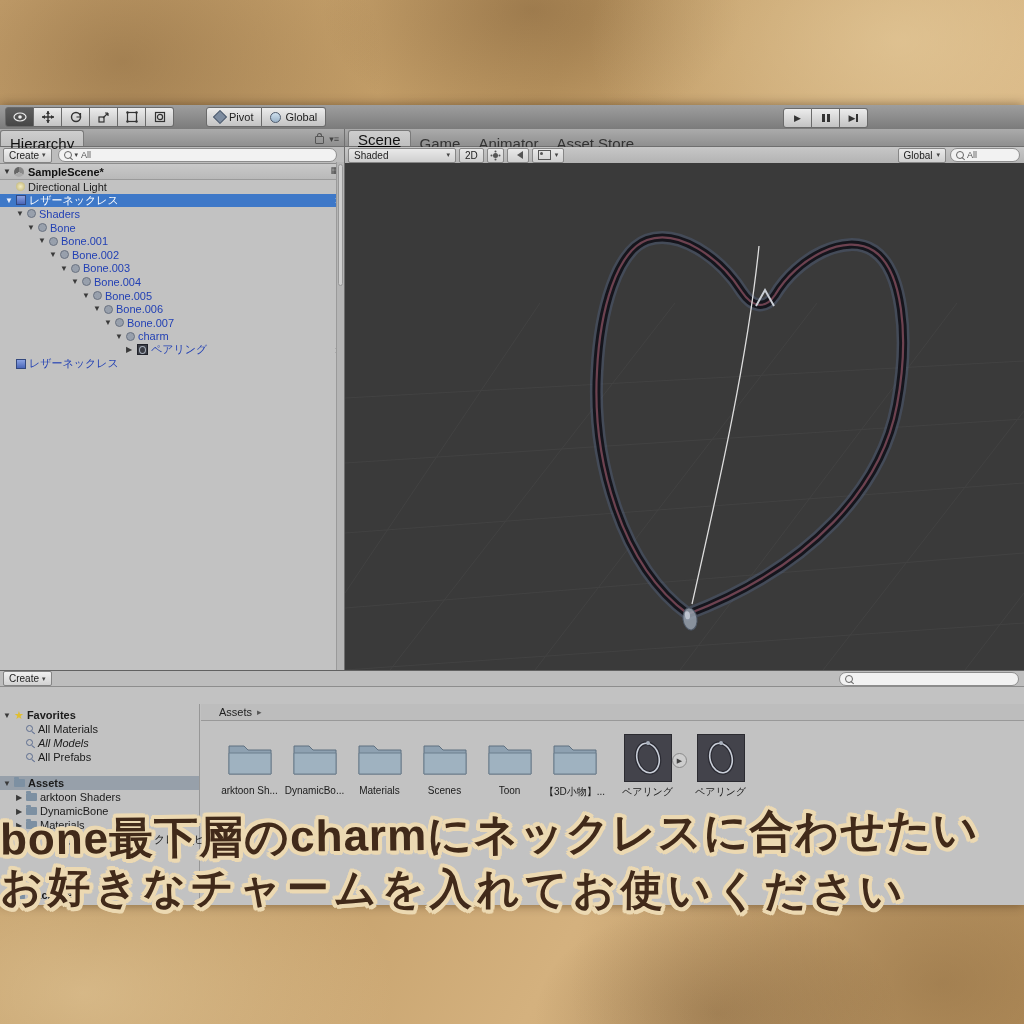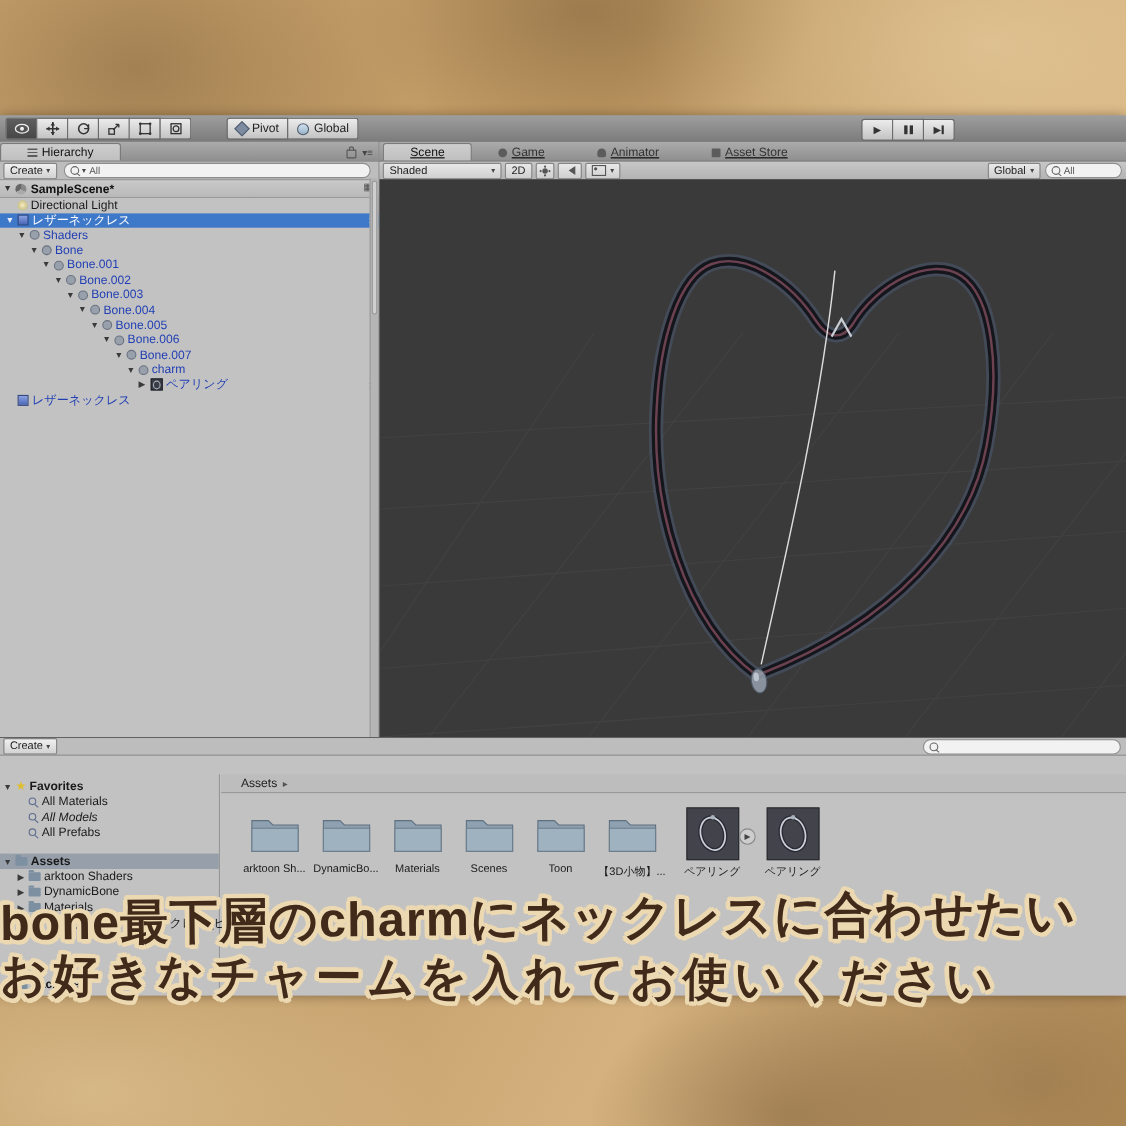--- a/index.html
+++ b/index.html
@@ -9,21 +9,21 @@
     background-color:#c6a06a;
     background-image:
       radial-gradient(ellipse 420px 300px at 12% 6%, rgba(118,86,48,.45), transparent 62%),
       radial-gradient(ellipse 520px 340px at 88% 4%, rgba(236,212,166,.55), transparent 60%),
       radial-gradient(ellipse 620px 420px at 92% 96%, rgba(116,84,46,.42), transparent 60%),
       radial-gradient(ellipse 520px 320px at 8% 97%, rgba(238,214,170,.5), transparent 60%),
       radial-gradient(ellipse 300px 180px at 52% 1%, rgba(96,66,36,.35), transparent 70%),
       radial-gradient(ellipse 260px 160px at 70% 99%, rgba(90,62,34,.3), transparent 70%),
       linear-gradient(118deg,#cda873,#bd9862 38%,#d4b17e 68%,#c29c66);
   }
-  .unity{position:absolute;left:0;top:105px;width:1024px;height:800px;background:#a3a3a3;box-shadow:0 0 10px rgba(40,20,5,.45);}
+  .unity{position:absolute;left:0;top:105px;width:1024px;height:800px;background:#e5e5e5;box-shadow:0 0 10px rgba(40,20,5,.45);}
 
   
   .mtoolbar{position:absolute;left:0;top:0;width:1024px;height:24px;background:linear-gradient(#9e9e9e,#7b7b7b);border-bottom:1px solid #565656;display:flex;align-items:center;}
   .tool-group{display:flex;margin-left:5px;}
   .tool-btn{width:27px;height:18px;background:linear-gradient(#ececec,#c3c3c3);border:1px solid #6a6a6a;border-left-width:0;display:flex;align-items:center;justify-content:center;}
   .tool-btn:first-child{border-left-width:1px;border-radius:3px 0 0 3px;}
   .tool-btn:last-child{border-radius:0 3px 3px 0;}
   .tool-btn.active{background:linear-gradient(#5e5e5e,#474747);}
   .tool-btn svg{display:block;}
   .pg-group{display:flex;margin-left:32px;}
@@ -36,21 +36,21 @@
   .play-btn{width:27px;height:18px;background:linear-gradient(#ececec,#c3c3c3);border:1px solid #6a6a6a;border-left-width:0;display:flex;align-items:center;justify-content:center;color:#333;font-size:9px;}
   .play-btn:first-child{border-left-width:1px;border-radius:3px 0 0 3px;}
   .play-btn:last-child{border-radius:0 3px 3px 0;}
   .pause-bars{display:flex;gap:2px;}
   .pause-bars i{display:block;width:3px;height:8px;background:#333;}
   .step-wrap{display:flex;align-items:center;gap:1px;}
   .step-wrap i{display:block;width:2px;height:8px;background:#333;}
 
   
   .tabstrip{height:17px;background:linear-gradient(#ababab,#8f8f8f);border-bottom:1px solid #6f6f6f;display:flex;align-items:flex-end;}
-  .tab{height:15px;padding:0 24px;display:flex;align-items:center;gap:4px;font-size:11px;color:#333;}
+  .tab{height:15px;padding:0 9px;display:flex;align-items:center;gap:4px;font-size:15px;color:#333;flex-direction:column;}
   .tab.active{background:linear-gradient(#cecece,#bfbfbf);border:1px solid #7a7a7a;border-bottom:none;border-radius:3px 3px 0 0;color:#111;}
   .mini-dot{width:8px;height:8px;border-radius:50%;background:#5c5c5c;}
   .mini-box{width:8px;height:8px;background:#5c5c5c;border-radius:1px;}
   .mini-person{width:8px;height:8px;border-radius:50% 50% 2px 2px;background:#5c5c5c;}
   .mini-lines{width:9px;height:8px;background:repeating-linear-gradient(#5c5c5c 0 1.5px,transparent 1.5px 3px);}
   .mini-folder{width:10px;height:8px;background:#6b7d8d;border-radius:1px;position:relative;}
   .mini-folder::before{content:"";position:absolute;left:0;top:-2px;width:5px;height:2px;background:#6b7d8d;border-radius:1px 1px 0 0;}
 
   
   .hier{position:absolute;left:0;top:24px;width:345px;height:541px;background:#c2c2c2;border-right:1px solid #6f6f6f;box-sizing:border-box;}

